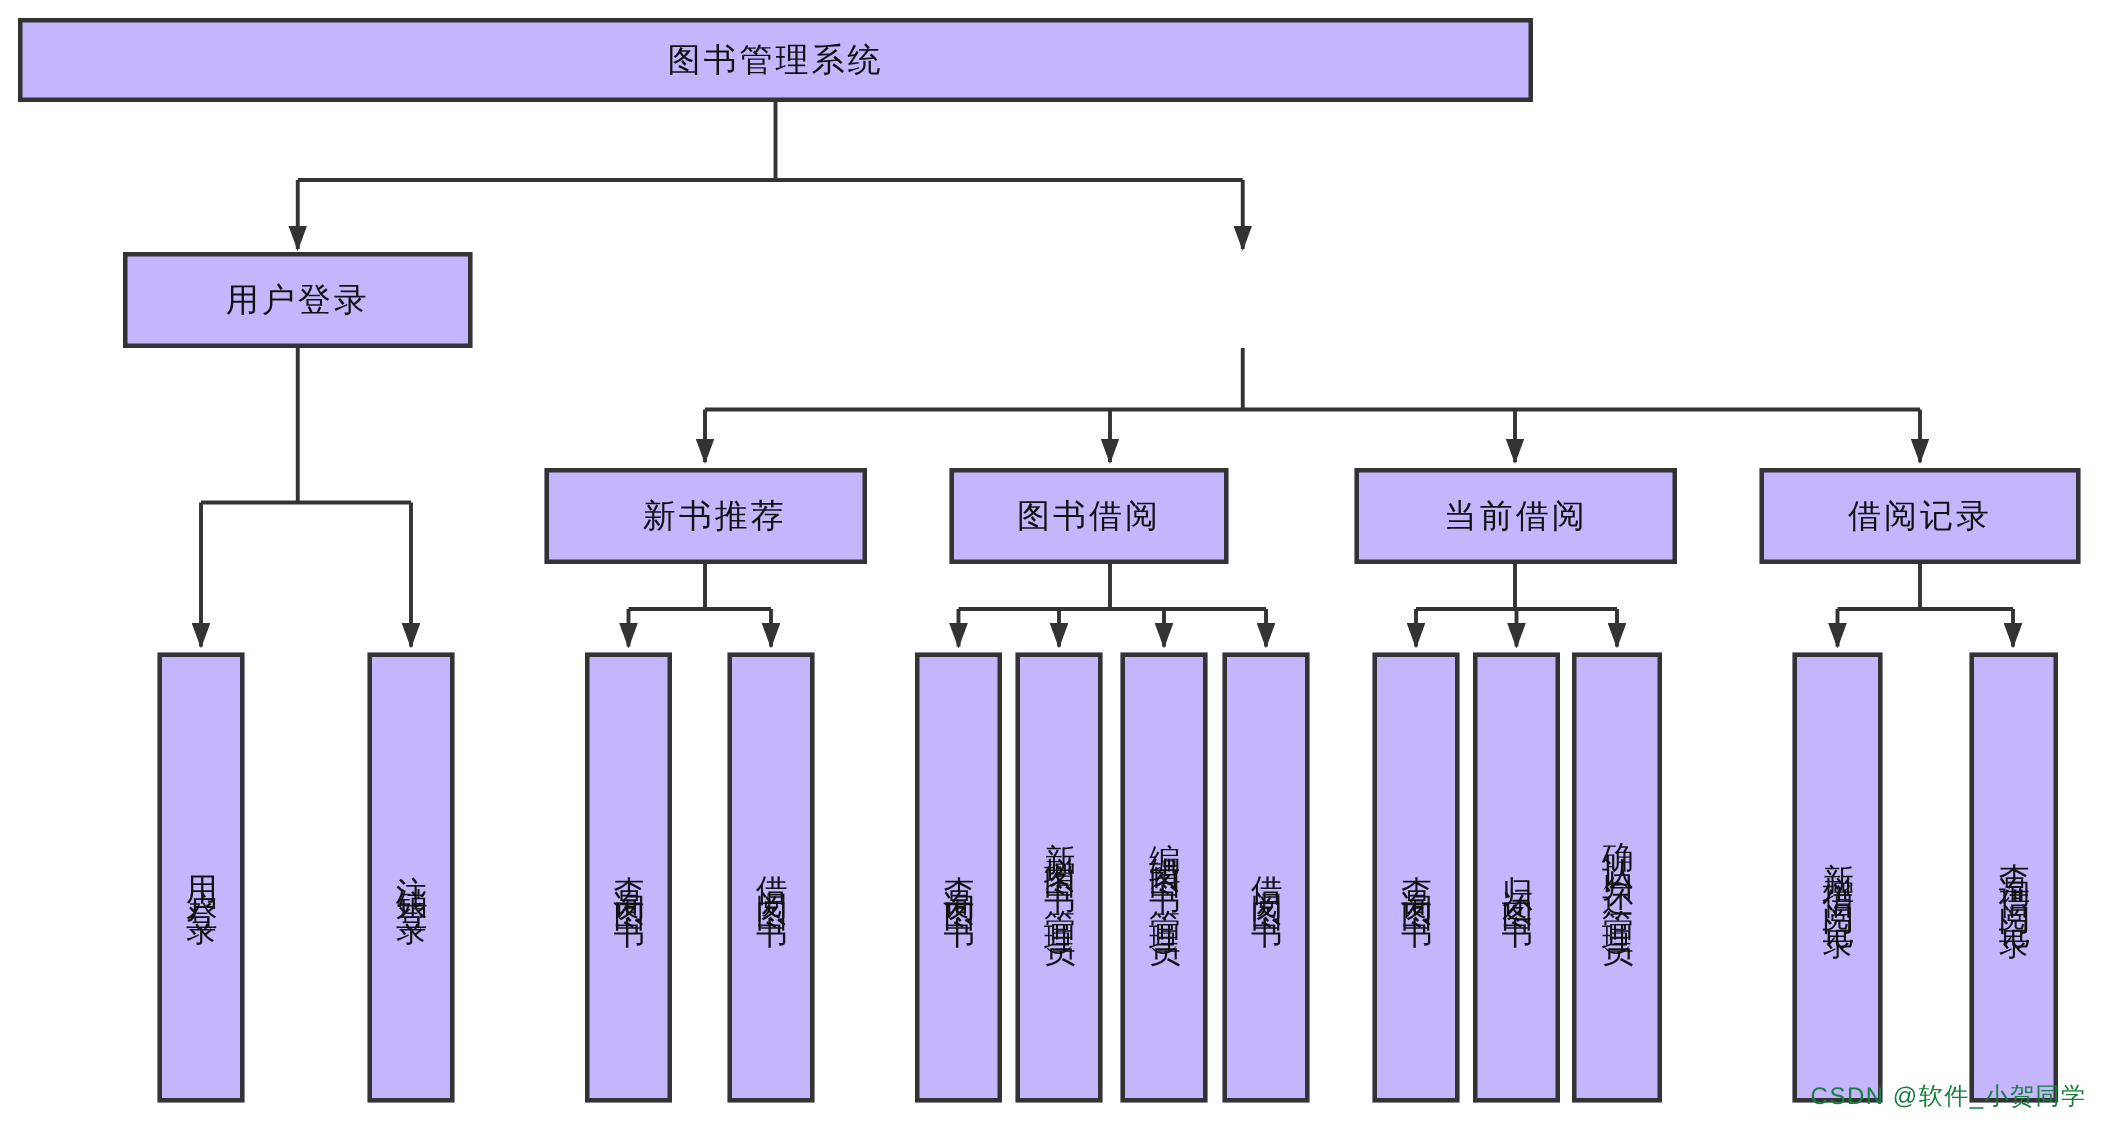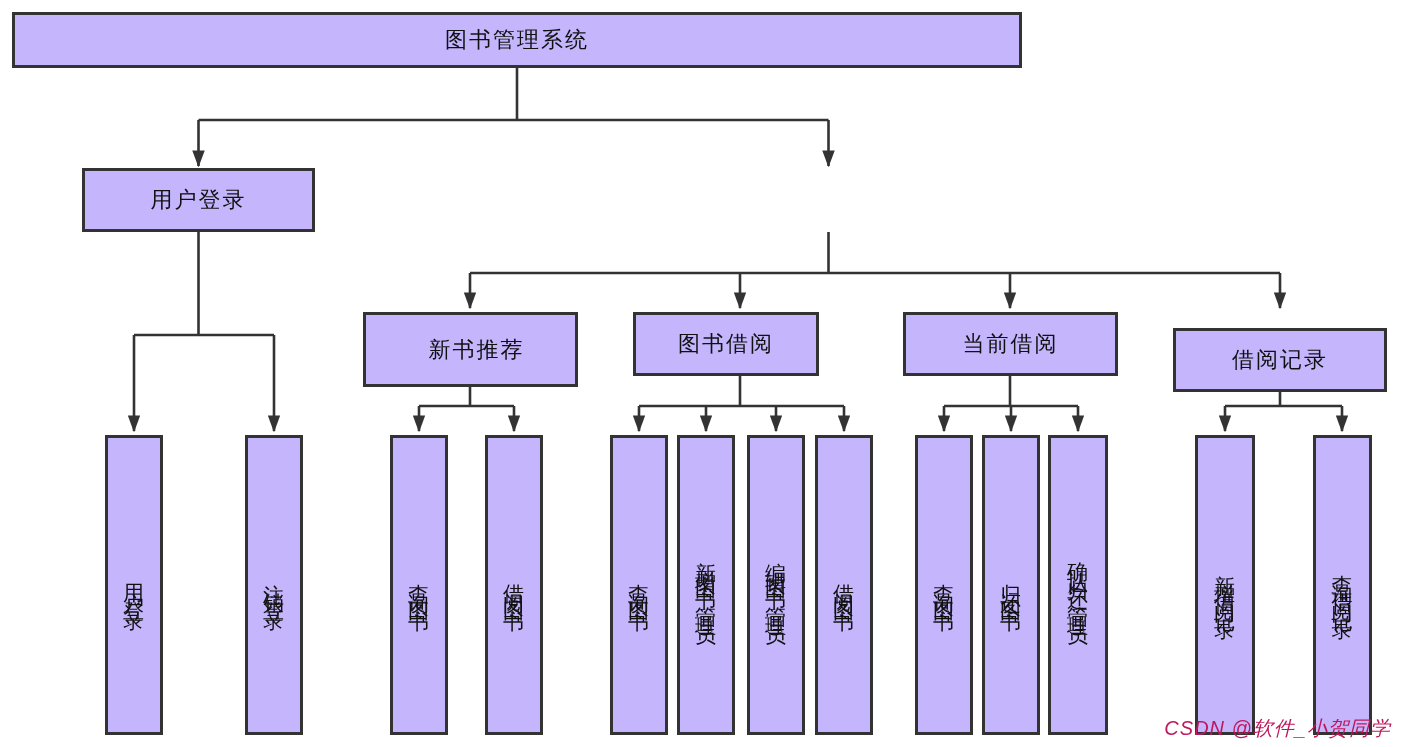--- a/index.html
+++ b/index.html
@@ -42,25 +42,24 @@
     text-orientation: mixed;
     font-size: 21px;
     line-height: 1;
     letter-spacing: 9px;
     white-space: nowrap;
   }
   #watermark {
     position: absolute;
     right: 14px;
     bottom: 5px;
-    font-size: 20px;
-    color: #be185d;
+    font-size: 16px;
+    color: #15803d;
     letter-spacing: 1px;
     white-space: nowrap;
-    font-style: italic;
   }
 </style>
 </head>
 <body>
 
 <div id="stage">
 
   <svg id="connectors" viewBox="0 0 1405 747" xmlns="http://www.w3.org/2000/svg">
     <defs>
       <marker id="arw" markerUnits="strokeWidth" markerWidth="6.5" markerHeight="4.8" refX="6" refY="2.4" orient="auto">
@@ -112,30 +111,30 @@
   </svg>
 
   <div class="node h-node" style="left:12px; top:12px; width:1010px; height:56px;">
     <span class="lbl">图书管理系统</span>
   </div>
 
   <div class="node h-node" style="left:82px; top:168px; width:233px; height:64px;">
     <span class="lbl">用户登录</span>
   </div>
 
-  <div class="node h-node" style="left:363px; top:312px; width:215px; height:75px;padding-left:12px;">
+  <div class="node h-node" style="left:363px; top:312px; width:215px; height:64px;padding-left:12px;">
     <span class="lbl">新书推荐</span>
   </div>
   <div class="node h-node" style="left:633px; top:312px; width:186px; height:64px;">
     <span class="lbl">图书借阅</span>
   </div>
   <div class="node h-node" style="left:903px; top:312px; width:215px; height:64px;">
     <span class="lbl">当前借阅</span>
   </div>
-  <div class="node h-node" style="left:1173px; top:312px; width:214px; height:64px;margin-top:16px;">
+  <div class="node h-node" style="left:1173px; top:312px; width:214px; height:64px;">
     <span class="lbl">借阅记录</span>
   </div>
 
   <div class="node v-node" style="left:105px; top:435px; width:58px; height:300px;">
     <span class="lbl">用户登录</span>
   </div>
   <div class="node v-node" style="left:245px; top:435px; width:58px; height:300px;">
     <span class="lbl">注销登录</span>
   </div>
 

